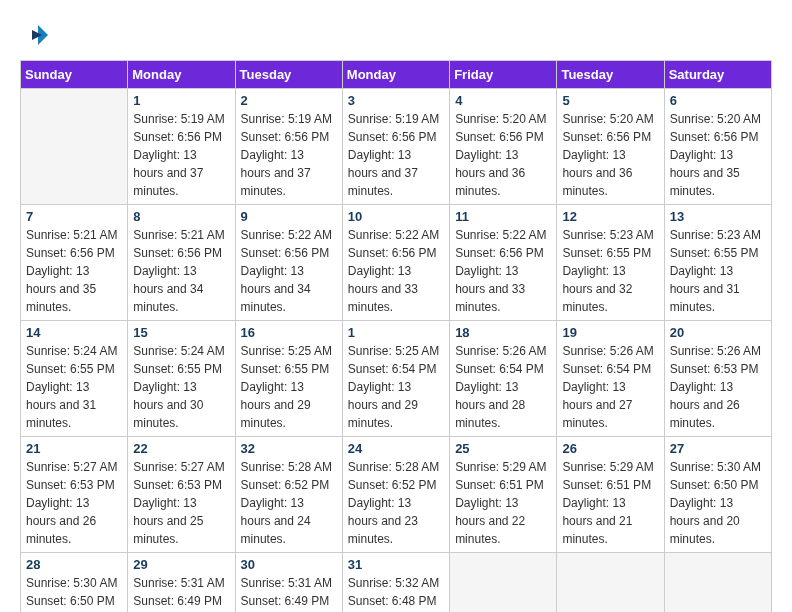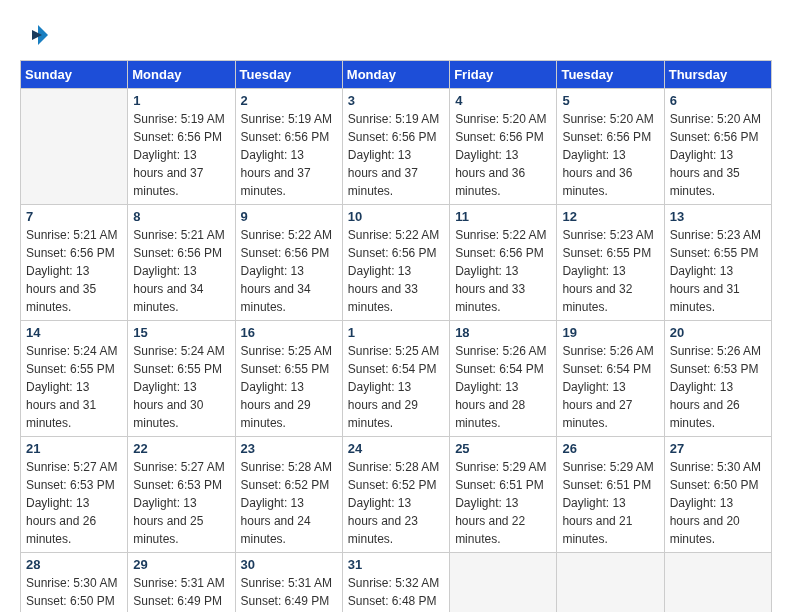--- a/index.html
+++ b/index.html
@@ -47,21 +47,21 @@
       font-size: 16px;
       color: #333;
       margin-top: 2px;
     }
     table {
       width: 100%;
       border-collapse: collapse;
       table-layout: fixed;
     }
     th {
-      background-color: #1d4ed8;
+      background-color: #6d28d9;
       color: #fff;
       font-size: 13px;
       font-weight: bold;
       padding: 6px 4px;
       text-align: left;
       border: 1px solid #ccc;
     }
     td {
       border: 1px solid #ccc;
       vertical-align: top;
@@ -112,21 +112,21 @@
 
 <table>
   <thead>
     <tr>
     <th>Sunday</th>
         <th>Monday</th>
         <th>Tuesday</th>
         <th>Monday</th>
         <th>Friday</th>
         <th>Tuesday</th>
-        <th>Thursday</th>
+        <th>Saturday</th>
       </tr>
   </thead>
   <tbody id="calendar-body">
   <tr>
         <td class="empty"></td>
         <td>
           <span class="day-number">1</span>
 <div class="day-info">
   Sunrise: 5:19 AM<br>
   Sunset: 6:56 PM<br>
@@ -301,21 +301,21 @@
         </td>
         <td>
           <span class="day-number">22</span>
 <div class="day-info">
   Sunrise: 5:27 AM<br>
   Sunset: 6:53 PM<br>
   Daylight: 13 hours and 25 minutes.
 </div>
         </td>
         <td>
-          <span class="day-number">23</span>
+          <span class="day-number">32</span>
 <div class="day-info">
   Sunrise: 5:28 AM<br>
   Sunset: 6:52 PM<br>
   Daylight: 13 hours and 24 minutes.
 </div>
         </td>
         <td>
           <span class="day-number">24</span>
 <div class="day-info">
   Sunrise: 5:28 AM<br>

